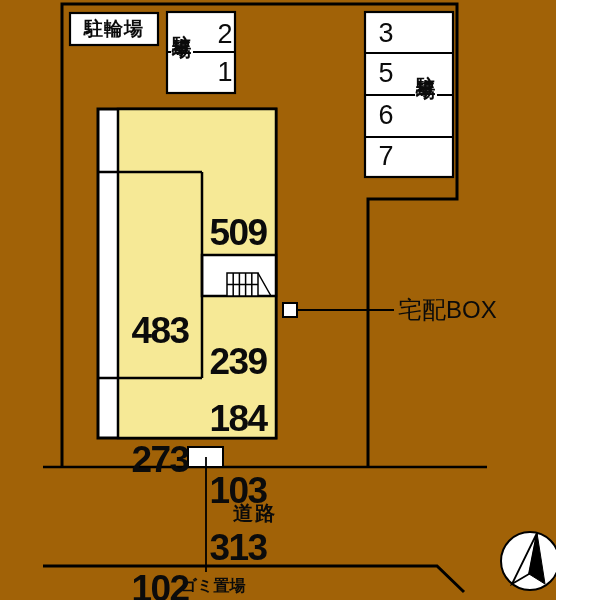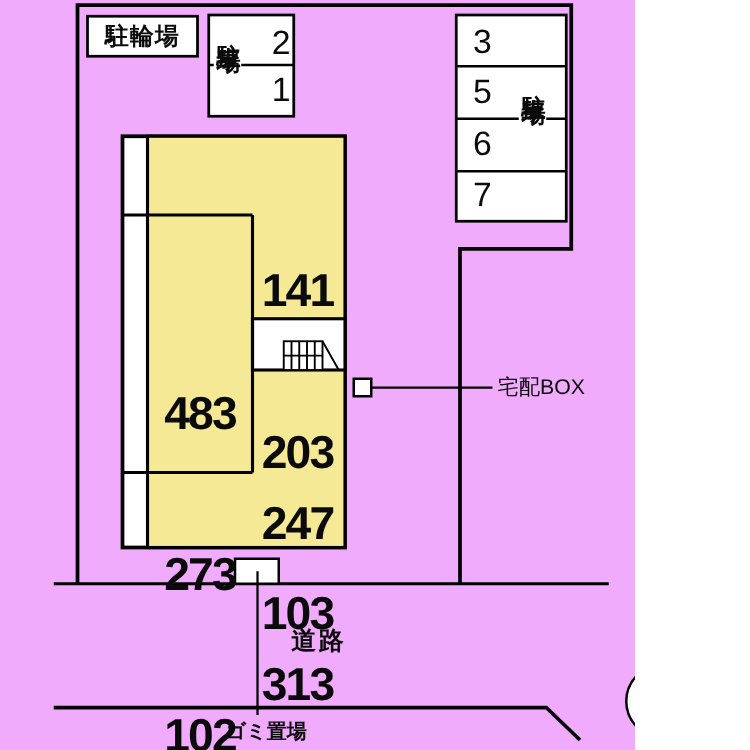--- a/index.html
+++ b/index.html
@@ -1,17 +1,17 @@
 <!DOCTYPE html>
 <html><head>
 <meta charset="utf-8">
 <style>
   html,body{margin:0;padding:0;background:#fff;}
   #canvas{
-    position:relative;width:508px;height:600px;background:#f0abfc;
+    position:relative;width:556px;height:600px;background:#a16207;
     font-family:"Liberation Sans","DejaVu Sans",sans-serif;color:#0b0b0b;
     overflow:hidden;
   }
   #plan-svg{position:absolute;left:0;top:0;}
   .txt{position:absolute;white-space:pre;}
   .units{
     width:92px;text-align:center;font-size:37px;font-weight:600;
     line-height:43px;letter-spacing:-1.5px;
   }
   .unit-line{height:43px;}
@@ -20,21 +20,21 @@
   }
   .vlabel{
     writing-mode:vertical-rl;text-orientation:upright;
     font-size:19px;font-weight:600;letter-spacing:3px;line-height:1.15;
     background:#ffffff;padding:1px 0;
   }
   .boxlabel{
     display:flex;align-items:center;justify-content:center;
     font-size:19px;font-weight:600;letter-spacing:1px;
   }
-  .callout{font-size:17px;font-weight:500;line-height:21px;}
+  .callout{font-size:24px;font-weight:500;line-height:21px;}
   .road{width:100px;font-size:20px;font-weight:600;letter-spacing:2px;line-height:34px;}
   .garbage{width:100px;text-align:center;font-size:16px;font-weight:600;line-height:26px;}
 </style>
 </head>
 <body>
 
 <div id="canvas">
 
   <svg id="plan-svg" width="600" height="600" viewBox="0 0 600 600">
 
@@ -89,33 +89,33 @@
   <div class="txt stall-num" style="left:208px;top:20px;">2</div>
   <div class="txt stall-num" style="left:208px;top:58px;">1</div>
 
   <div class="txt stall-num" style="left:369px;top:19px;">3</div>
   <div class="txt stall-num" style="left:369px;top:59px;">5</div>
   <div class="txt stall-num" style="left:369px;top:101px;">6</div>
   <div class="txt stall-num" style="left:369px;top:142px;">7</div>
   <div class="txt vlabel" style="left:415px;top:59px;height:72px;">駐車場</div>
 
   <div class="txt units" style="left:192px;top:125px;">
-    <div class="unit-line">141</div>
-    <div class="unit-line">203</div>
+    <div class="unit-line">509</div>
+    <div class="unit-line">239</div>
     <div class="unit-line">103</div>
   </div>
 
   <div class="txt units" style="left:114px;top:223px;">
     <div class="unit-line">483</div>
     <div class="unit-line">273</div>
     <div class="unit-line">102</div>
   </div>
 
   <div class="txt units" style="left:192px;top:311px;">
-    <div class="unit-line">247</div>
+    <div class="unit-line">184</div>
     <div class="unit-line">313</div>
     
   </div>
 
   <div class="txt callout" style="left:398px;top:299px;">宅配BOX</div>
 
   <div class="txt road" style="left:233px;top:496px;">道路</div>
 
   <div class="txt garbage" style="left:163px;top:573px;">ゴミ置場</div>
 

